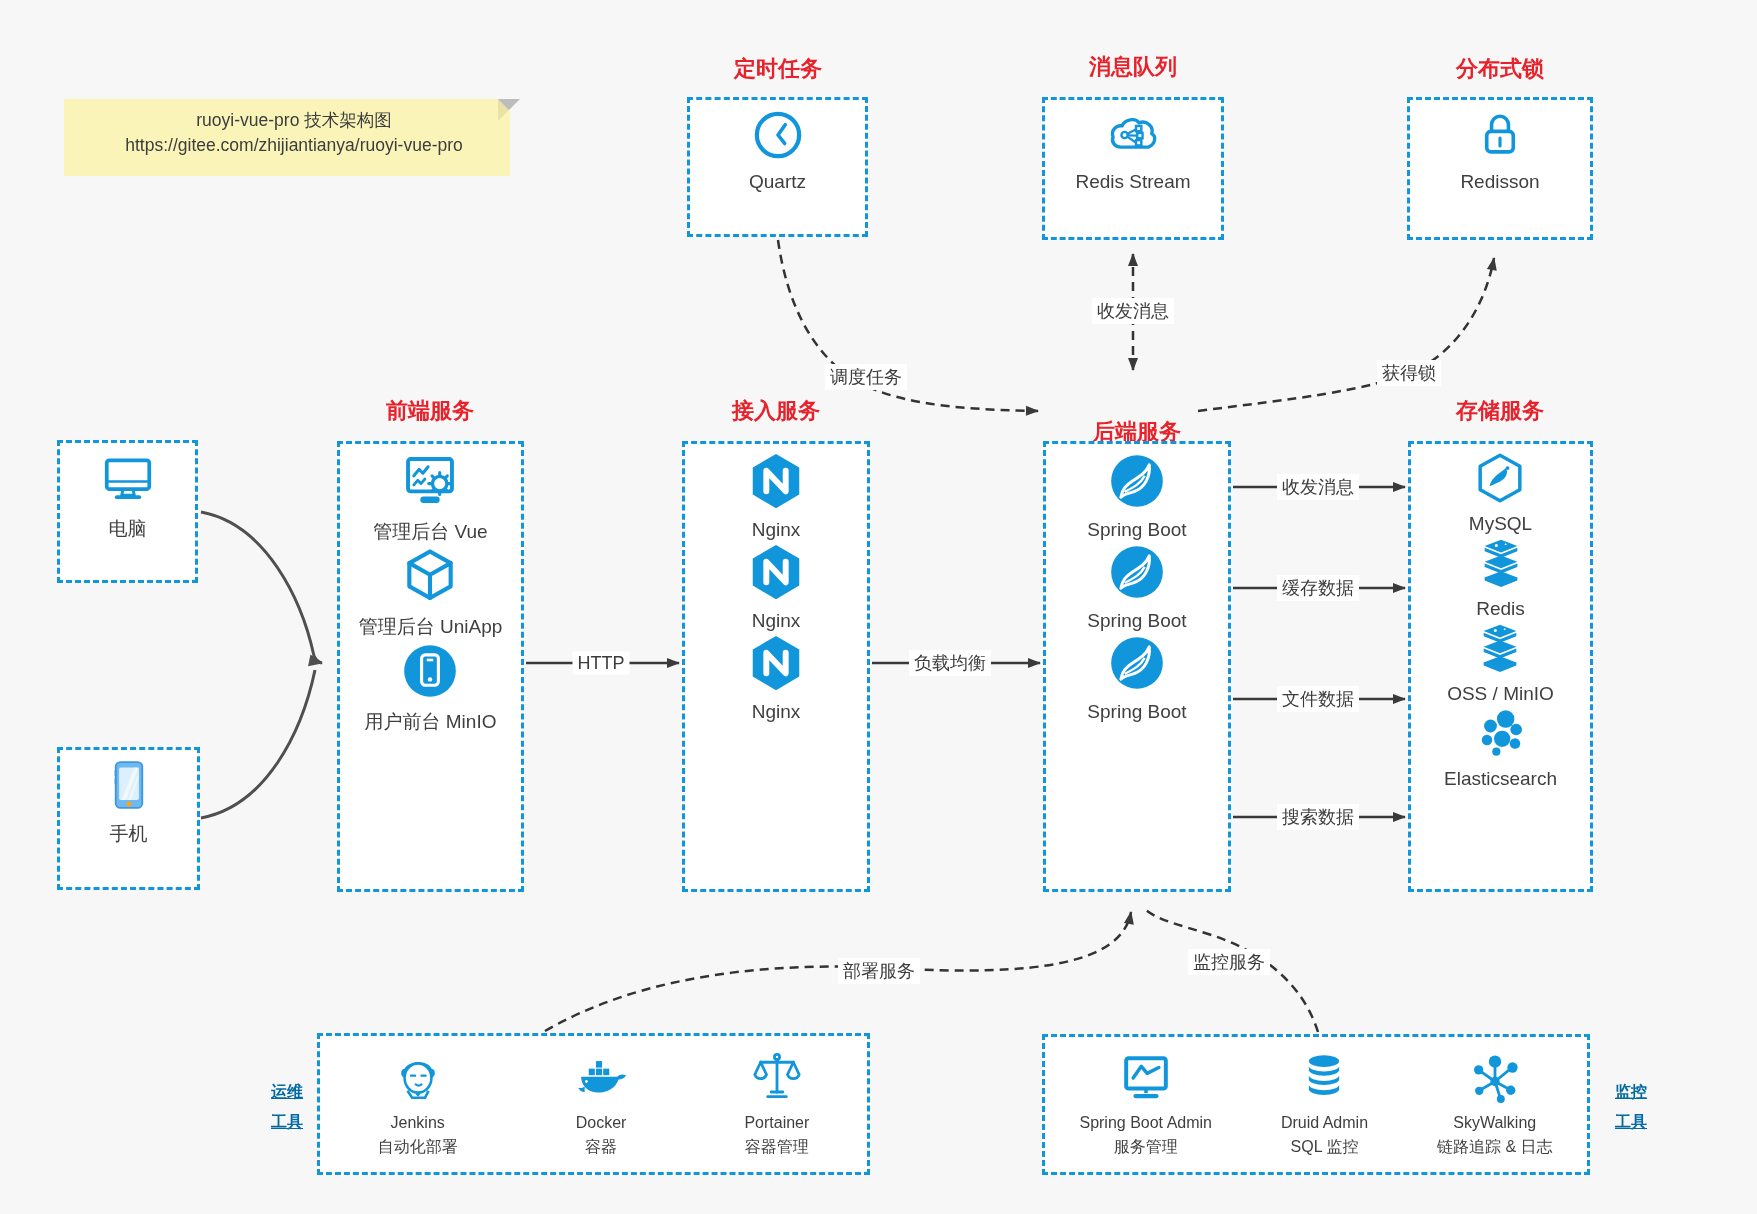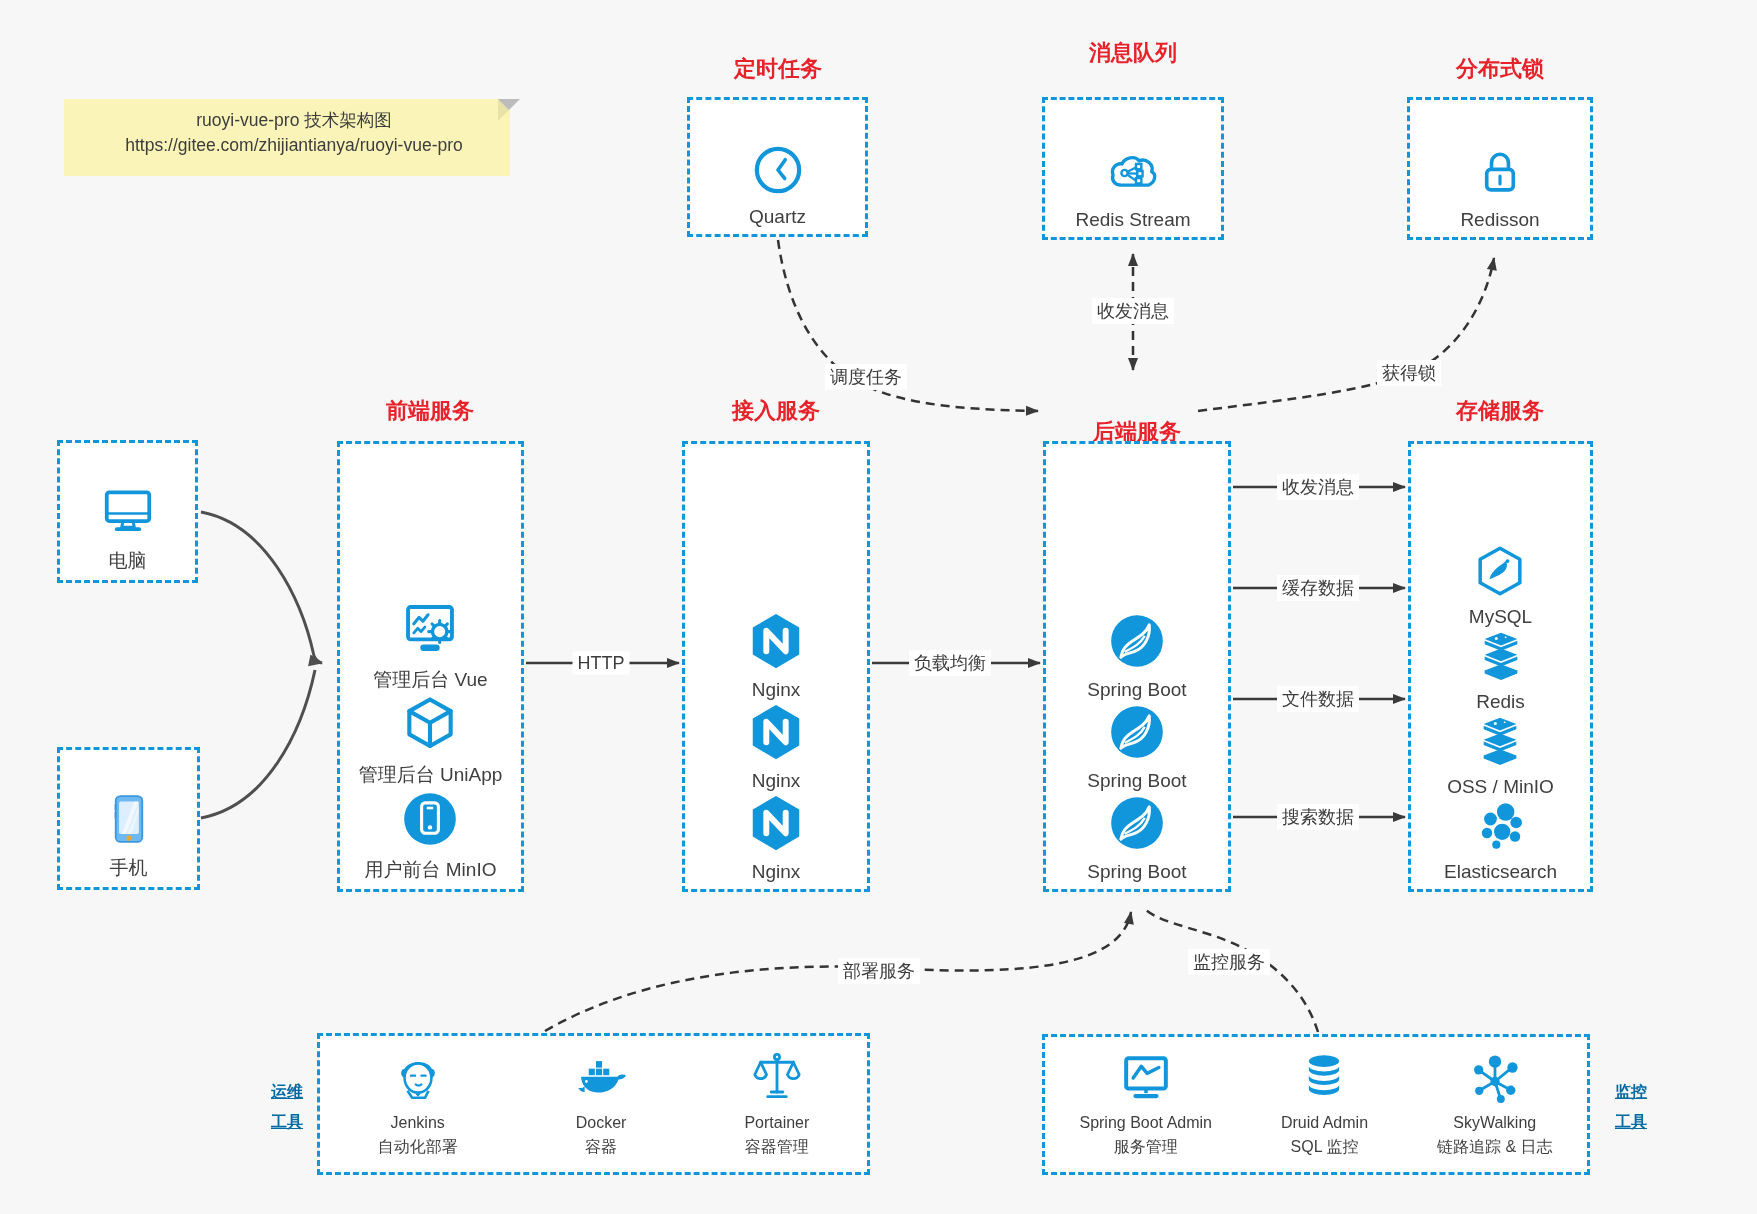--- a/index.html
+++ b/index.html
@@ -1,20 +1,20 @@
 <!DOCTYPE html>
 <html><head>
 <meta charset="utf-8">
 <style>
   html,body{margin:0;padding:0;background:#f7f7f8;}
   .canvas{position:relative;width:1757px;height:1214px;background:#f7f7f8;overflow:hidden;
           font-family:"Liberation Sans","DejaVu Sans",sans-serif;color:#3f3f3f;}
   svg.edges{position:absolute;left:0;top:0;pointer-events:none;}
   .dbox{position:absolute;box-sizing:border-box;background:#fff;border:3px dashed #1296db;}
-  .col{display:flex;flex-direction:column;justify-content:flex-end;align-items:center;padding:6px 8px;}
+  .col{display:flex;flex-direction:column;justify-content:flex-start;align-items:center;padding:6px 8px;}
   .rowbox{display:flex;flex-direction:row;justify-content:space-around;align-items:center;}
   .item{display:flex;flex-direction:column;align-items:center;}
   .ilabel{font-size:19px;margin-top:7px;color:#3f3f3f;white-space:nowrap;}
   .ilabel2{font-size:16px;line-height:24px;margin-top:5px;text-align:center;color:#3f3f3f;white-space:nowrap;}
   .rtitle{position:absolute;width:160px;text-align:center;font-size:22px;font-weight:bold;color:#e8222a;white-space:nowrap;}
   .rtitle-side{position:absolute;width:70px;text-align:center;font-size:16px;font-weight:bold;color:#0369a1;line-height:30px;text-decoration:underline;}
   .elabel{position:absolute;transform:translate(-50%,-50%);background:#fff;padding:1px 5px;font-size:18px;color:#3c3c3c;white-space:nowrap;}
   .note{position:absolute;left:64px;top:99px;width:446px;height:77px;background:#faf4b9;box-sizing:border-box;
         padding:9px 0 0 14px;font-size:17.5px;line-height:25px;color:#3d3d3d;text-align:center;}
   .note .fold{position:absolute;right:-10px;top:0;width:0;height:0;border-top:11px solid #bcbcbc;border-right:11px solid #f7f7f8;
@@ -54,21 +54,21 @@
     <path d="M1318,1032 C1303,984 1262,950 1205,933 C1180,925 1158,920 1146,910" fill="none" stroke="#333" stroke-width="2.5" stroke-dasharray="9 6"></path>
   </svg>
 
   <div class="note">
     <div class="fold"></div>
     <div>ruoyi-vue-pro 技术架构图</div>
     <div>https://gitee.com/zhijiantianya/ruoyi-vue-pro</div>
   </div>
 
   <div class="rtitle" style="left:698px;top:54px">定时任务</div>
-  <div class="rtitle" style="left:1053px;top:38px">消息队列</div>
+  <div class="rtitle" style="left:1053px;top:52px">消息队列</div>
   <div class="rtitle" style="left:1420px;top:54px">分布式锁</div>
   <div class="rtitle" style="left:350px;top:396px">前端服务</div>
   <div class="rtitle" style="left:696px;top:396px">接入服务</div>
   <div class="rtitle" style="left:1057px;top:417px">后端服务</div>
   <div class="rtitle" style="left:1420px;top:396px">存储服务</div>
   <div class="rtitle-side" style="left:252px;top:1077px">
     <div>运维</div>
     <div>工具</div>
   </div>
   <div class="rtitle-side" style="left:1596px;top:1077px">

